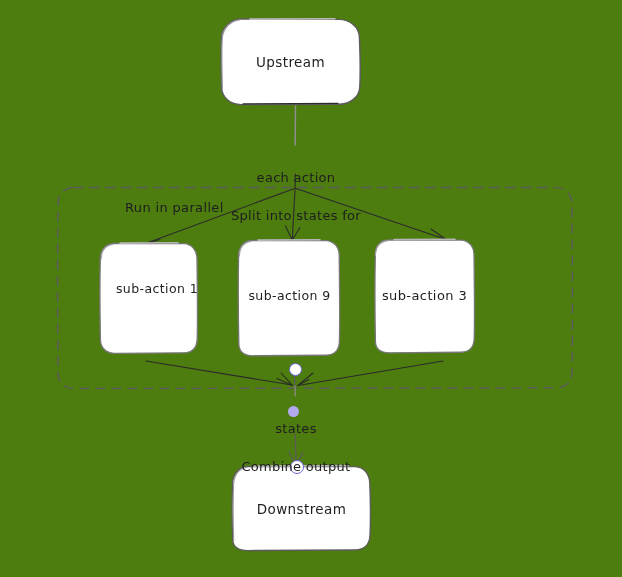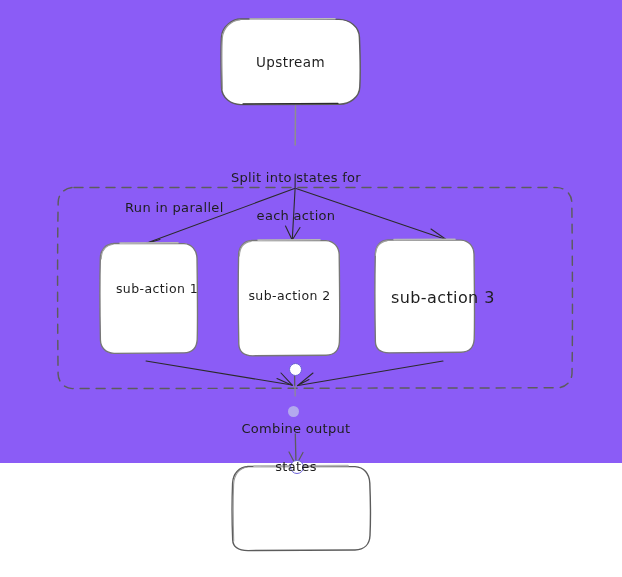--- a/index.html
+++ b/index.html
@@ -9,22 +9,22 @@
   }
   body {
     width: 622px;
     height: 577px;
     font-family: "DejaVu Sans", sans-serif;
     overflow: hidden;
   }
   #canvas {
     position: relative;
     width: 622px;
-    height: 463px;
-    background: #8b5cf6;
+    height: 577px;
+    background: #4d7c0f;
   }
   #canvas svg.layer {
     position: absolute;
     left: 0;
     top: 0;
     width: 622px;
     height: 577px;
     overflow: visible;
   }
   .node-label {
@@ -176,37 +176,38 @@
 
   <div class="dot-marker ring" style="left:289px; top:363px; width:11px; height:11px;"></div>
 
   <div class="dot-marker filled" style="left:288px; top:406px; width:11px; height:11px;"></div>
 
   <div class="dot-marker ring" style="left:290px; top:460px; width:12px; height:12px;"></div>
 
   <div class="node-label" style="left:221px; top:53px; width:139px;">Upstream</div>
 
   <div class="edge-label" style="left:196px; top:150px; width:200px;">
+    <div>each action</div>
     <div>Split into states for</div>
-    <div>each action</div>
   </div>
 
   <div class="group-label" style="left:85px; top:200px;">Run in parallel</div>
 
   <div class="node-label" style="left:100px; top:281px; width:98px; font-size:12.5px;text-align:right;">sub-action 1</div>
 
-  <div class="node-label" style="left:239px; top:288px; width:101px; font-size:12.5px;">sub-action 2</div>
-
-  <div class="node-label" style="left:375px; top:287px; width:99px; font-size:16px;margin-left:16px;">sub-action 3</div>
+  <div class="node-label" style="left:239px; top:288px; width:101px; font-size:12.5px;">sub-action 9</div>
+
+  <div class="node-label" style="left:375px; top:287px; width:99px; font-size:13px;">sub-action 3</div>
 
   <div class="edge-label" style="left:216px; top:401px; width:160px;">
+    <div>states</div>
     <div>Combine output</div>
-    <div>states</div>
   </div>
 
+  <div class="node-label" style="left:233px; top:500px; width:137px;">Downstream</div>
 
   <div class="hit" style="left:221px; top:19px; width:139px; height:86px;"></div>
   <div class="hit" style="left:100px; top:243px; width:98px; height:111px;"></div>
   <div class="hit" style="left:238px; top:240px; width:102px; height:116px;"></div>
   <div class="hit" style="left:375px; top:240px; width:100px; height:113px;"></div>
   <div class="hit" style="left:232px; top:466px; width:139px; height:85px;"></div>
 
 </div>
 
 </body></html>

